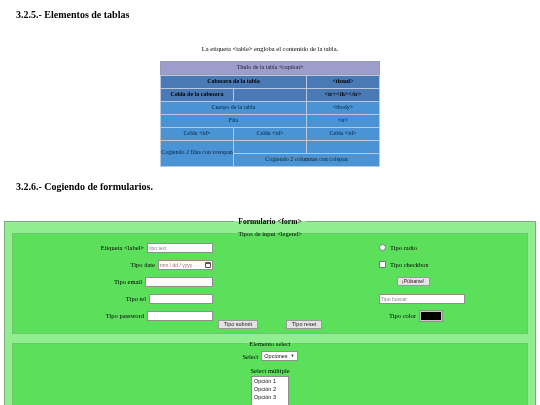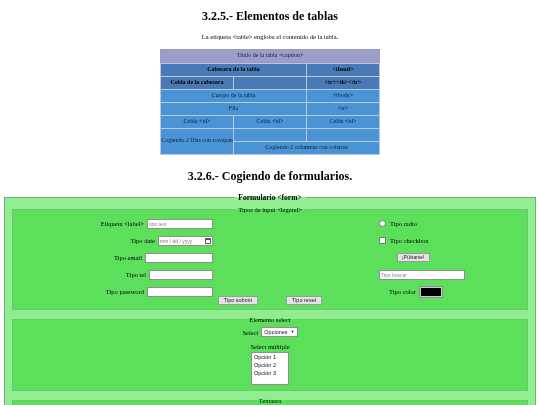--- a/index.html
+++ b/index.html
@@ -11,25 +11,24 @@
     width: 540px;
     height: 405px;
     font-family: "Liberation Serif", "DejaVu Serif", serif;
     font-size: 7px;
     color: #000000;
     overflow: hidden;
   }
 
   
   .section-heading {
-    text-align: center;
     font-weight: bold;
-    font-size: 12px;
+    font-size: 10px;
     margin: 0;
-    padding: 0;
+    padding: 16px;
   }
   #tables-heading { padding-top: 9px; }
   .section-intro {
     text-align: center;
     font-size: 6.5px;
     margin: 0;
     padding-top: 9px;
   }
 
   

